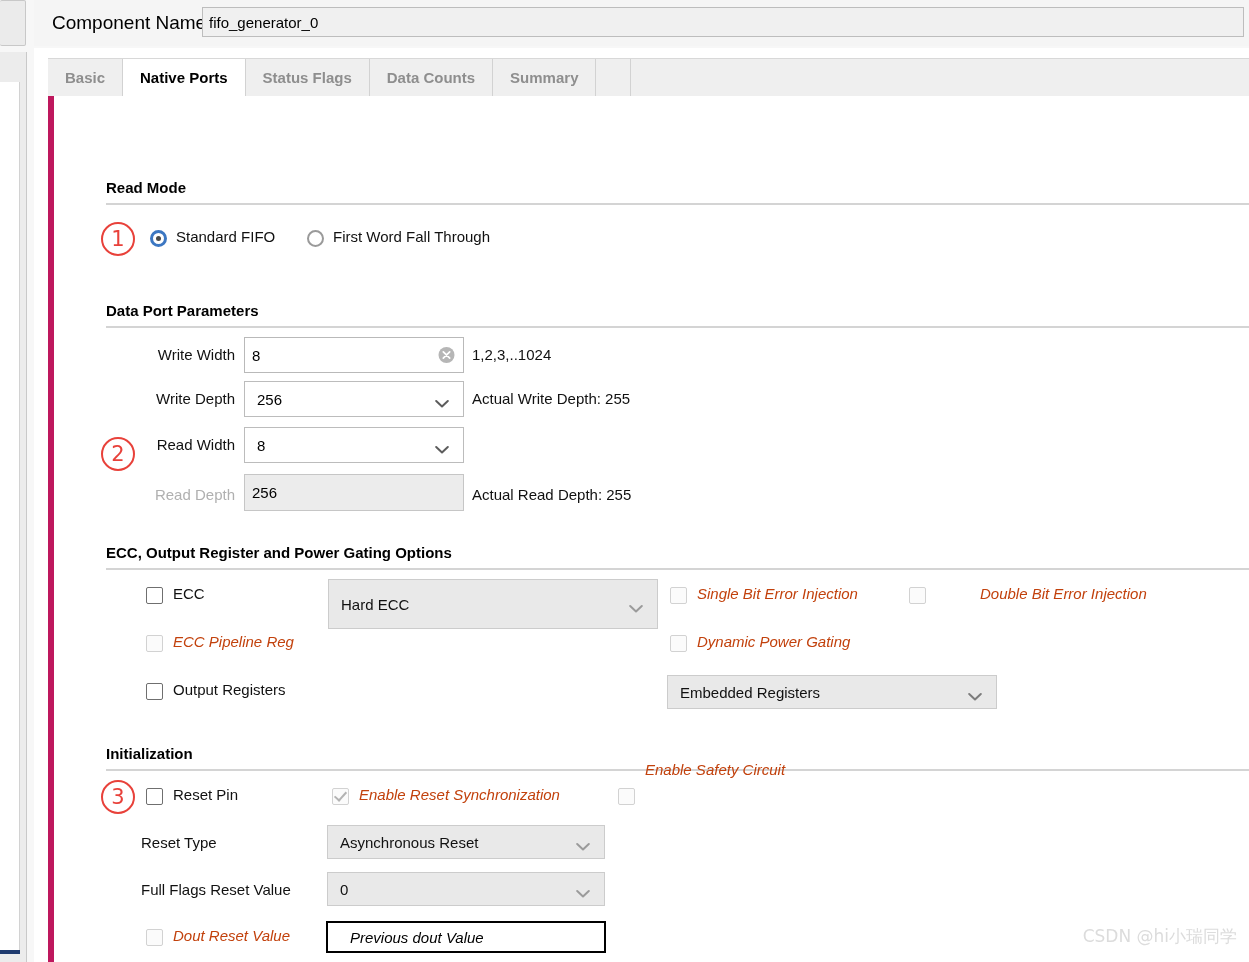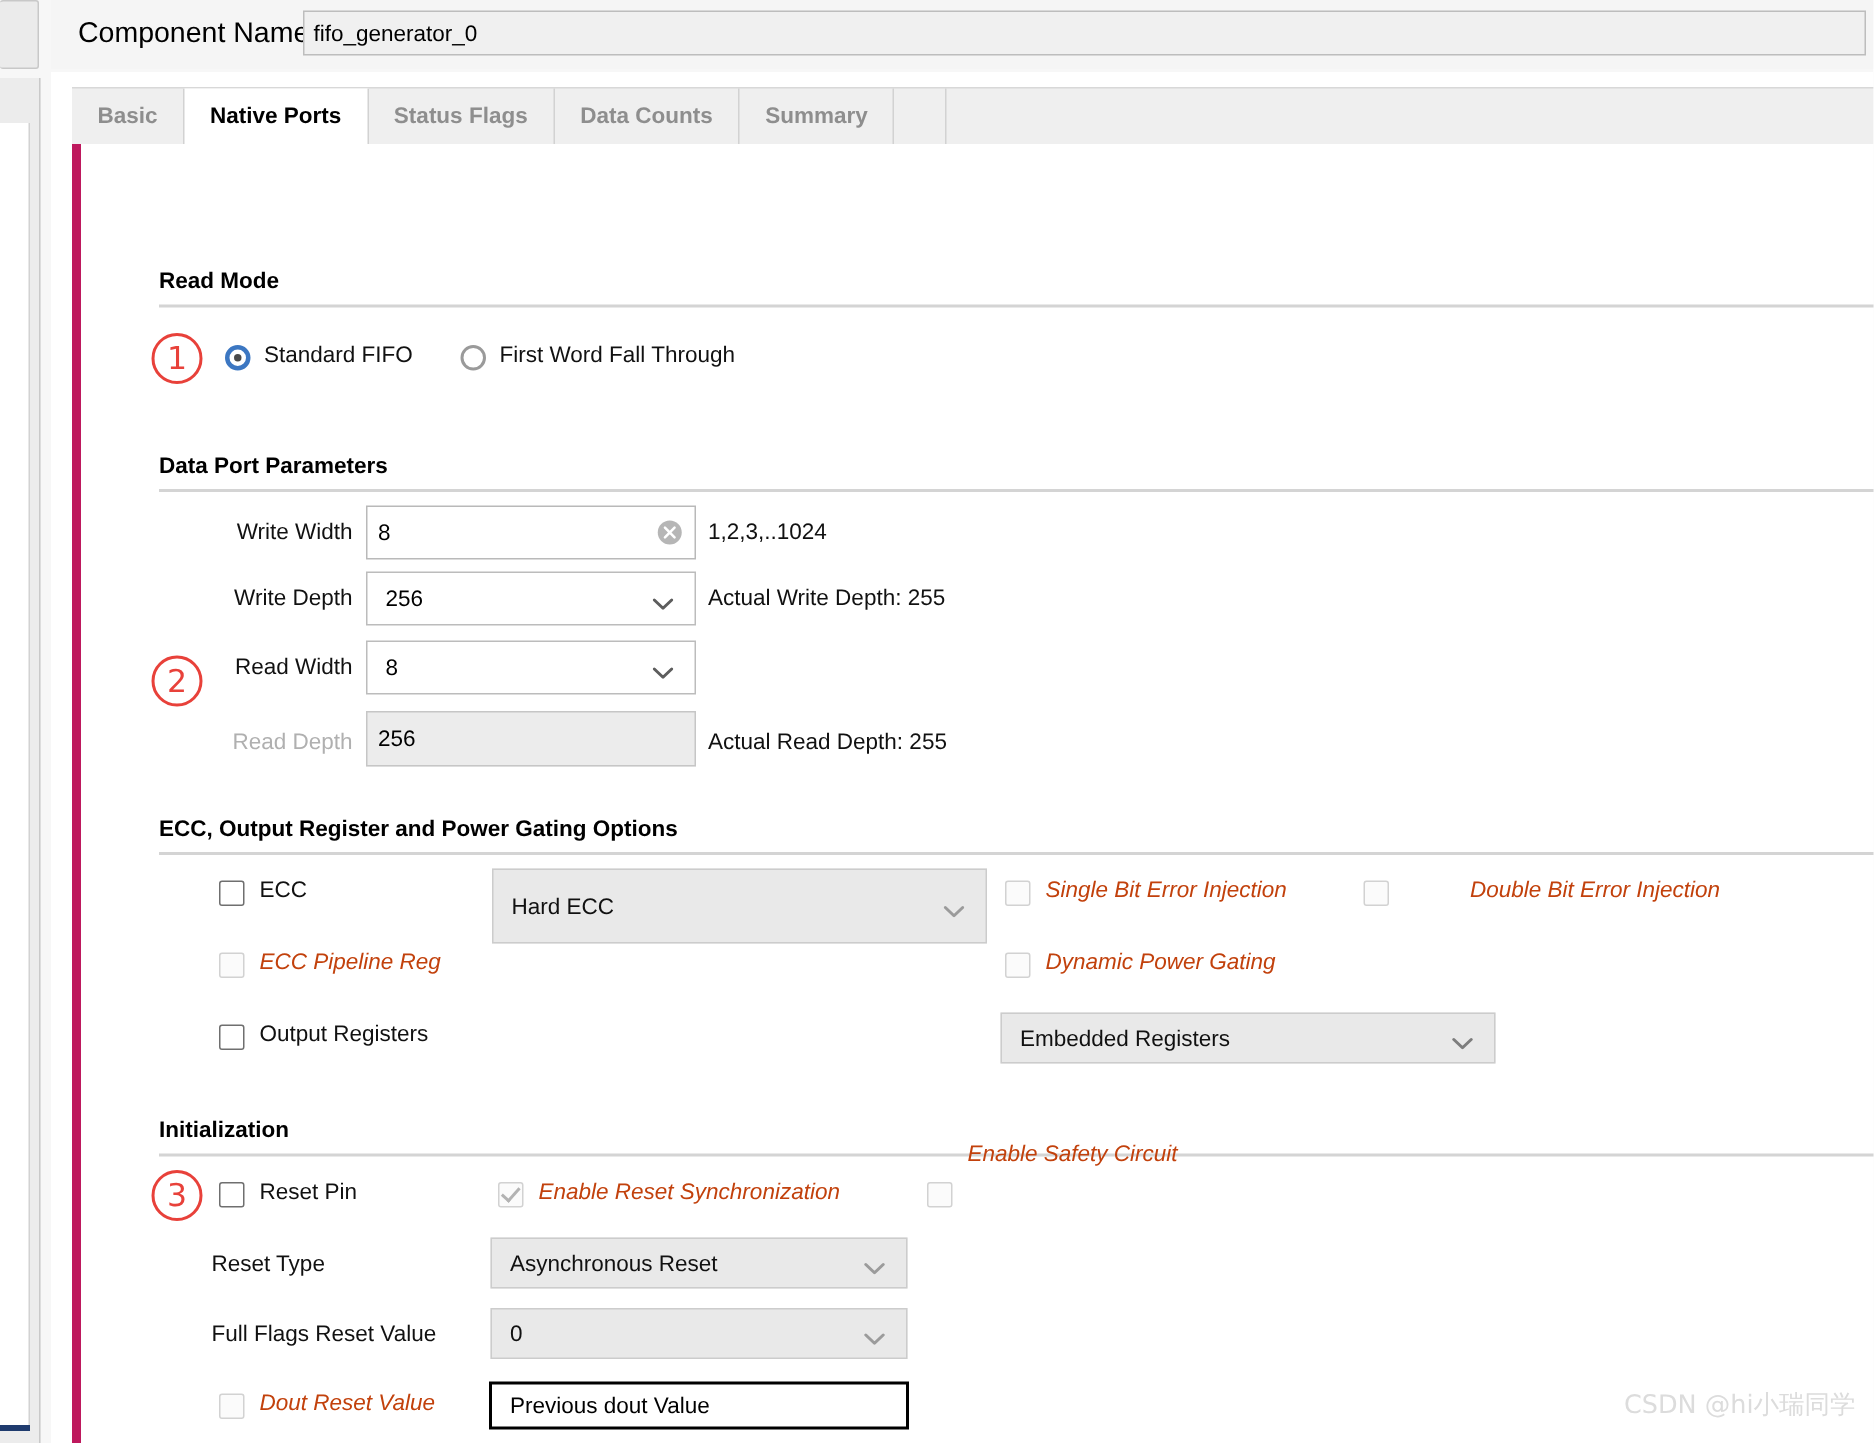--- a/index.html
+++ b/index.html
@@ -222,21 +222,22 @@
     padding-left: 7px;
     font-size: 15px;
     color: #000;
   }
   .textfield.readonly {
     background: #ececec;
     border: 1px solid #c6c6c6;
   }
   .textfield.focused {
     border: 2px solid #000000;
-    padding-left: 12px;
+    padding-left: 22px;
+    font-style: italic;
   }
   .clear-icon {
     position: absolute;
     right: 8px; top: 50%;
     transform: translateY(-50%);
     width: 17px; height: 17px;
   }
 
   
   .combo {

